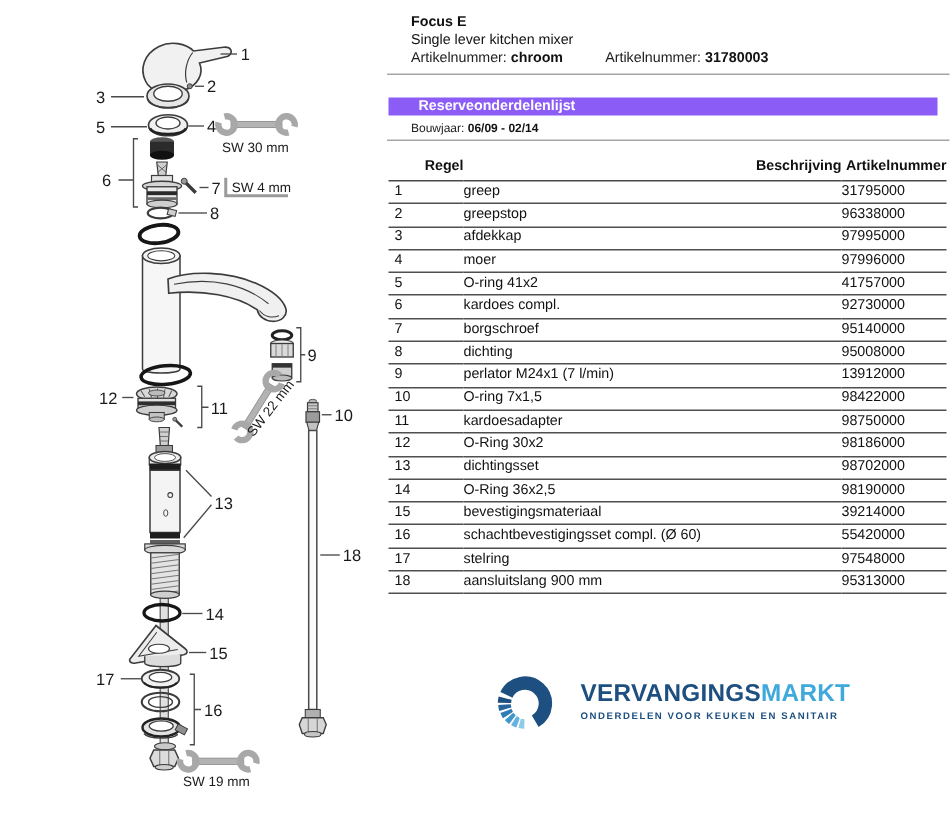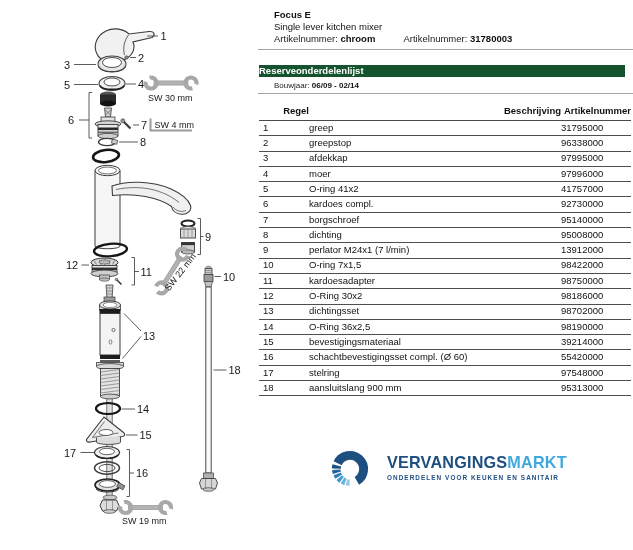--- a/index.html
+++ b/index.html
@@ -18,22 +18,22 @@
   .rightcol { position:absolute; left:0; top:0; width:633px; height:550px; }
   .abs { position:absolute;padding-left:12px; }
   .product-name   { left:262px; top:9px;  font-size:9.5px; font-weight:bold; color:#111; }
   .product-sub    { left:262px; top:20.5px; font-size:9.5px; font-weight:normal; color:#111; }
   .product-meta   { left:262px; top:33px; font-size:9.5px; color:#222; }
   .product-meta b { color:#111; }
   .meta-gap { display:inline-block; width:26px; }
   .rule { left:258px; width:373px; height:1px; background:#a6a6a6; }
   .rule1 { top:49px; }
   .rule2 { top:93px; }
-  .section-bar { left:259px; top:65px; width:366px; height:12px; background:#14532d;
-                 color:#fff; font-size:9.5px; font-weight:bold; line-height:12.5px; padding-left:0;
+  .section-bar { left:259px; top:65px; width:366px; height:12px; background:#8b5cf6;
+                 color:#fff; font-size:9.5px; font-weight:bold; line-height:12.5px; padding-left:20px;
                  box-sizing:border-box; }
   .bouwjaar { left:262px; top:80.5px; font-size:8px; color:#222; }
   .bouwjaar b { color:#111; }
 
   table.parts { position:absolute; left:259px; top:94px; width:372px; border-collapse:collapse;
                 font-size:9.5px; color:#111; table-layout:fixed; }
   table.parts th { text-align:right; font-weight:bold; vertical-align:bottom; padding:0 0 4px 0;
                    height:22px; border-bottom:1px solid #4a4a4a; }
   table.parts td { vertical-align:bottom; padding:0 0 2.5px 0; height:11.8px;
                    border-bottom:1px solid #4f4f4f; white-space:nowrap; overflow:hidden; }

